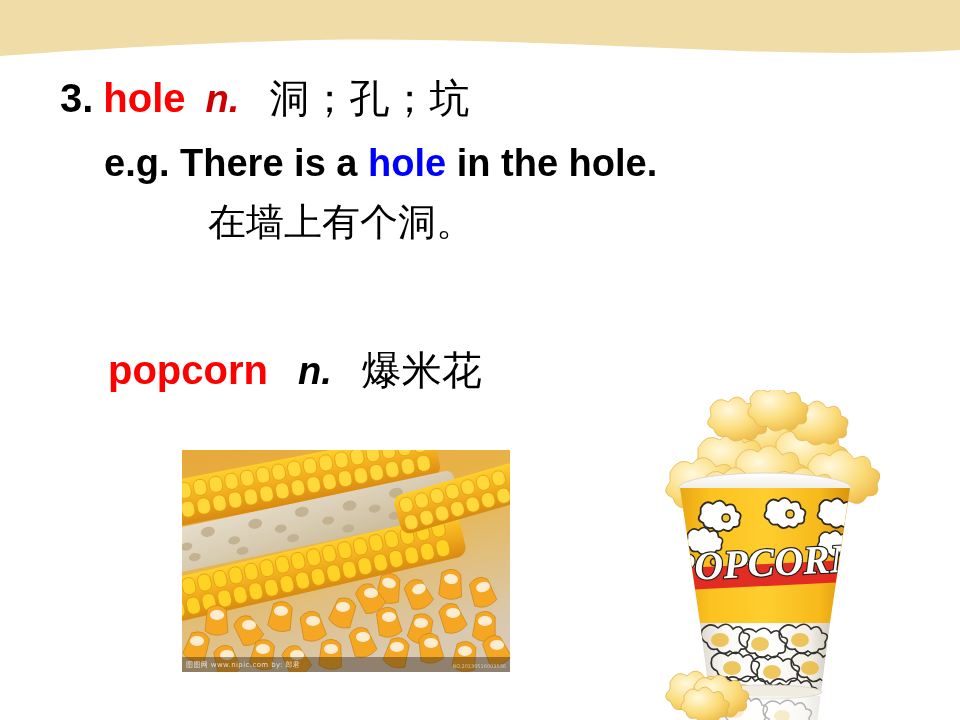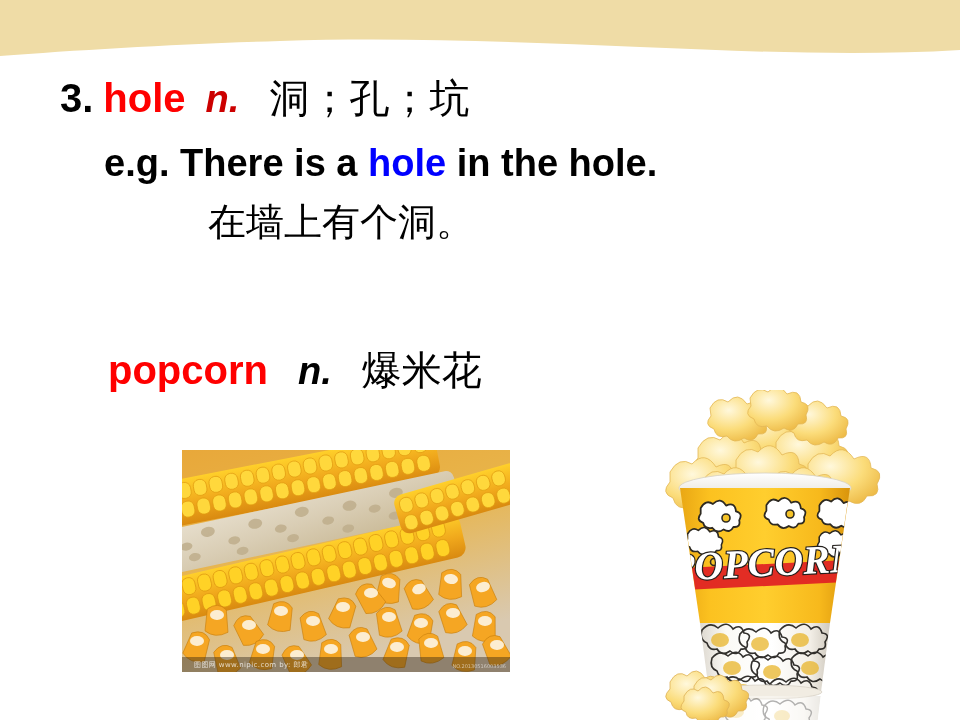--- a/index.html
+++ b/index.html
@@ -101,21 +101,21 @@
     left: 182px;
     top: 392px;
     width: 328px;
     height: 222px;
     overflow: hidden;
     background: #d8b45a;
   }
   #corn-photo svg { display: block; }
   #corn-watermark {
     position: absolute;
-    left: 12px;
+    left: 4px;
     bottom: 2px;
     font-size: 7px;
     color: rgba(255,255,255,0.75);
     letter-spacing: 0.4px;
     font-family: "DejaVu Sans", sans-serif;
     white-space: nowrap;
     margin-top: 47px;
   }
   #corn-watermark-right {
     position: absolute;

